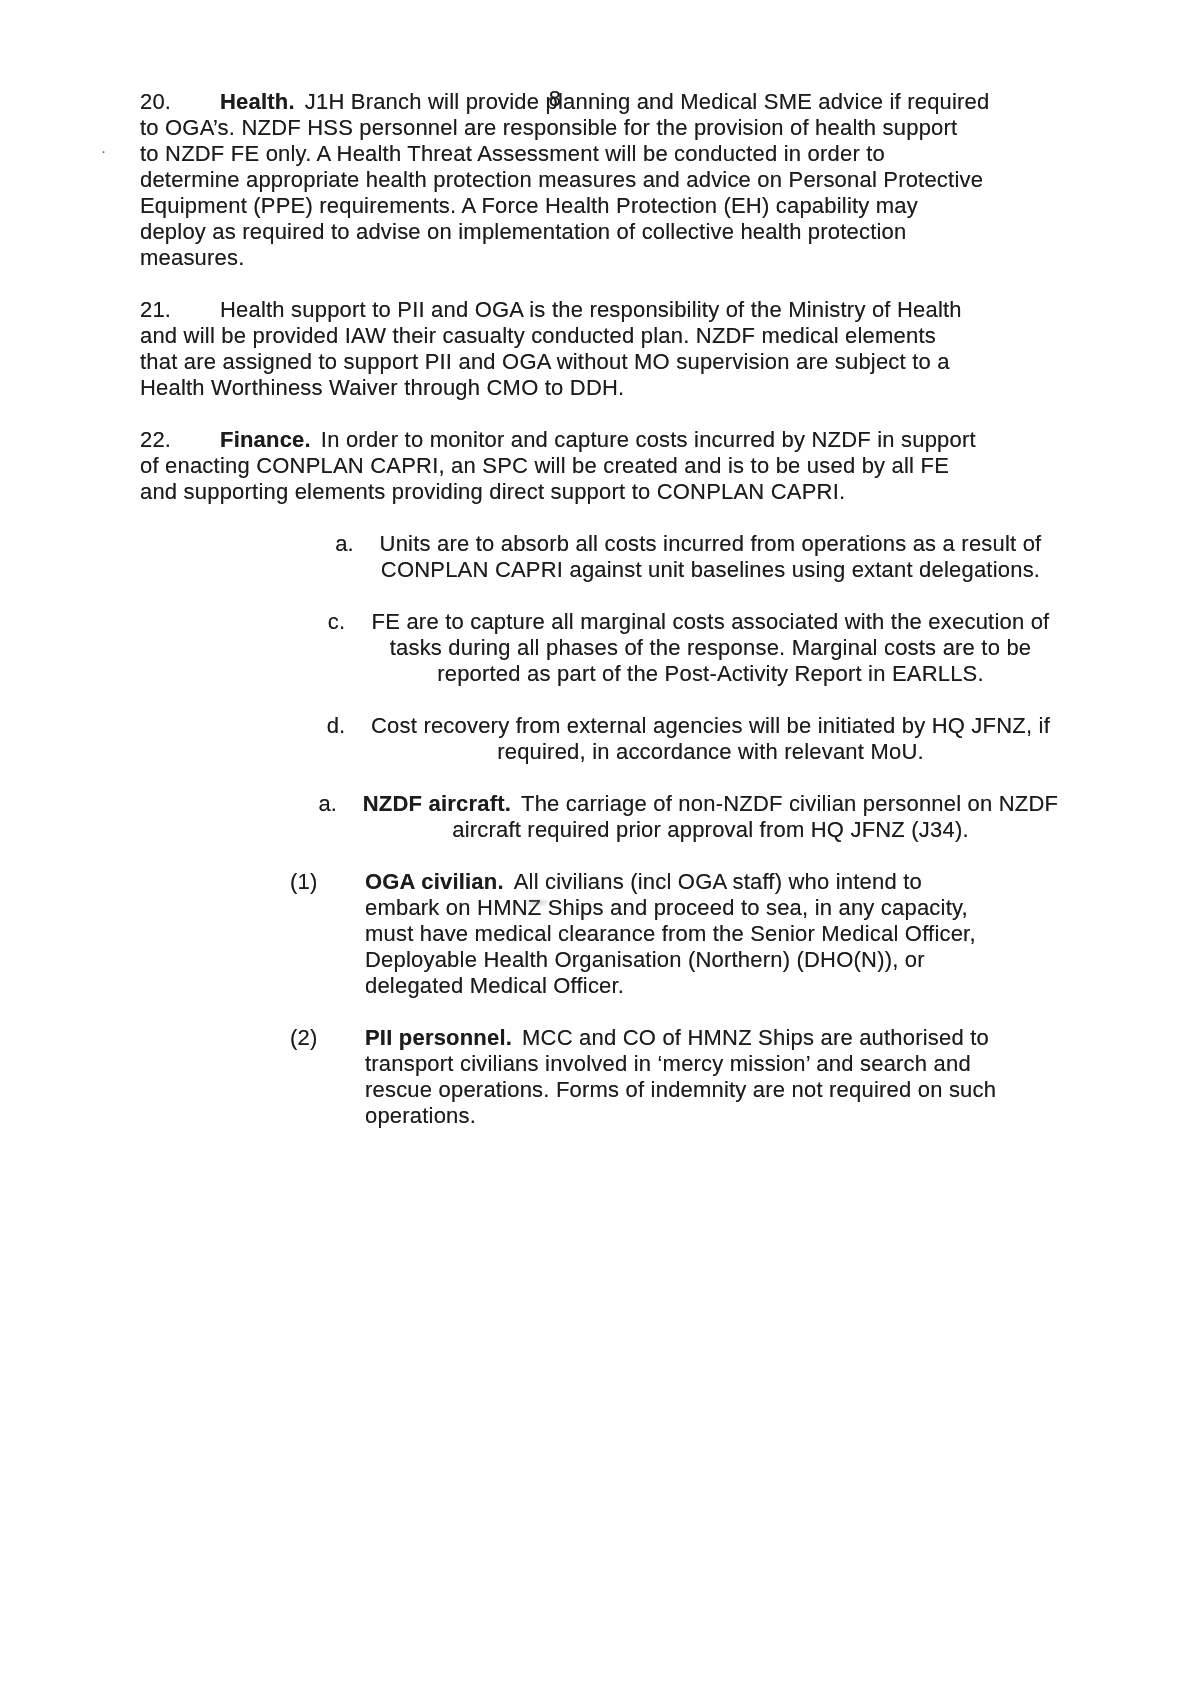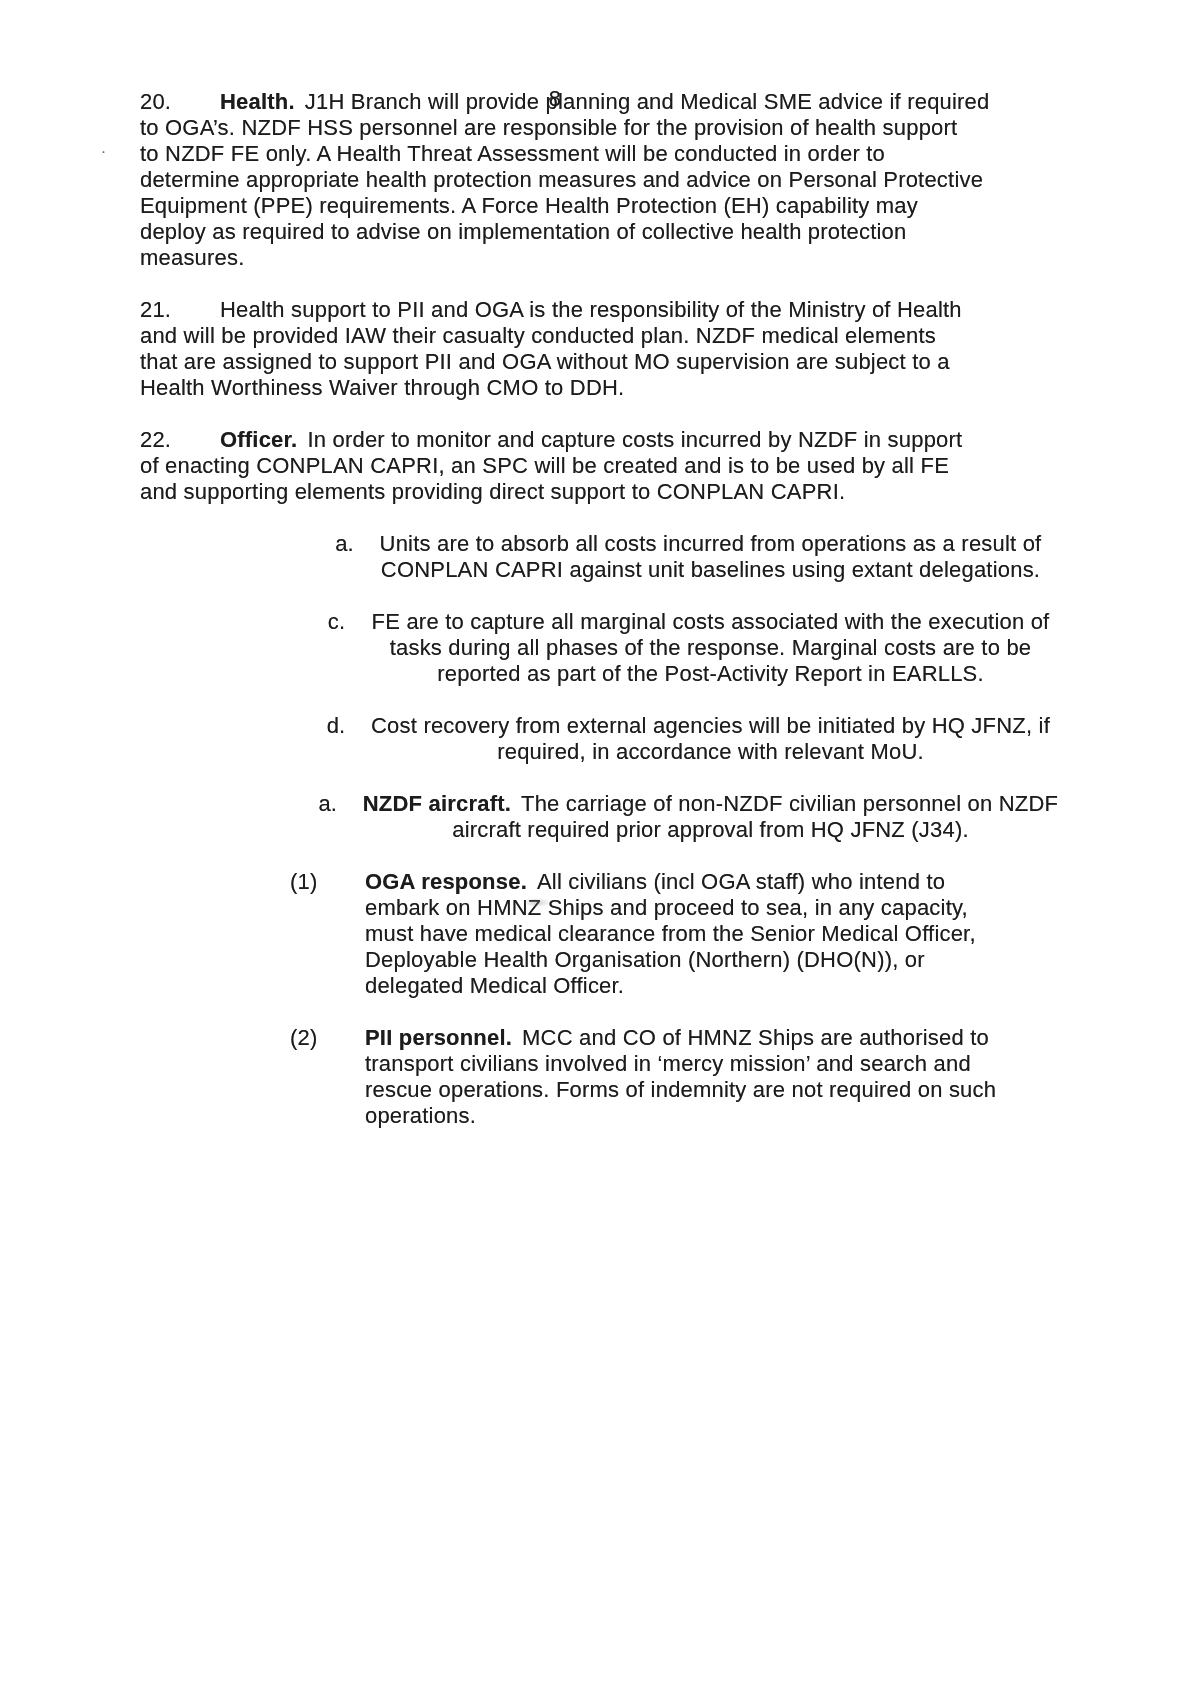--- a/index.html
+++ b/index.html
@@ -81,41 +81,41 @@
 determine appropriate health protection measures and advice on Personal Protective
 Equipment (PPE) requirements. A Force Health Protection (EH) capability may
 deploy as required to advise on implementation of collective health protection
 measures.</span></div>
 
     <div class="block para"><span class="num">21.</span><span class="body">Health support to PII and OGA is the responsibility of the Ministry of Health
 and will be provided IAW their casualty conducted plan. NZDF medical elements
 that are assigned to support PII and OGA without MO supervision are subject to a
 Health Worthiness Waiver through CMO to DDH.</span></div>
 
-    <div class="block para"><span class="num">22.</span><span class="lead">Officer.</span><span class="body">In order to monitor and capture costs incurred by NZDF in support
+    <div class="block para"><span class="num">22.</span><span class="lead">Finance.</span><span class="body">In order to monitor and capture costs incurred by NZDF in support
 of enacting CONPLAN CAPRI, an SPC will be created and is to be used by all FE
 and supporting elements providing direct support to CONPLAN CAPRI.</span></div>
 
     <div class="block item2"><span class="num">a.</span><span class="body">Units are to absorb all costs incurred from operations as a result of
 CONPLAN CAPRI against unit baselines using extant delegations.</span></div>
 
 
     <div class="block item2"><span class="num">c.</span><span class="body">FE are to capture all marginal costs associated with the execution of
 tasks during all phases of the response. Marginal costs are to be
 reported as part of the Post-Activity Report in EARLLS.</span></div>
 
     <div class="block item2"><span class="num">d.</span><span class="body">Cost recovery from external agencies will be initiated by HQ JFNZ, if
 required, in accordance with relevant MoU.</span></div>
 
 
     <div class="block item2"><span class="num">a.</span><span class="lead">NZDF aircraft.</span><span class="body">The carriage of non-NZDF civilian personnel on NZDF
 aircraft required prior approval from HQ JFNZ (J34).</span></div>
 
 
-    <div class="block item3"><span class="num">(1)</span><span class="lead">OGA response.</span><span class="body">All civilians (incl OGA staff) who intend to
+    <div class="block item3"><span class="num">(1)</span><span class="lead">OGA civilian.</span><span class="body">All civilians (incl OGA staff) who intend to
 embark on HMNZ Ships and proceed to sea, in any capacity,
 must have medical clearance from the Senior Medical Officer,
 Deployable Health Organisation (Northern) (DHO(N)), or
 delegated Medical Officer.</span></div>
 
     <div class="block item3"><span class="num">(2)</span><span class="lead">PII personnel.</span><span class="body">MCC and CO of HMNZ Ships are authorised to
 transport civilians involved in ‘mercy mission’ and search and
 rescue operations. Forms of indemnity are not required on such
 operations.</span></div>
 

